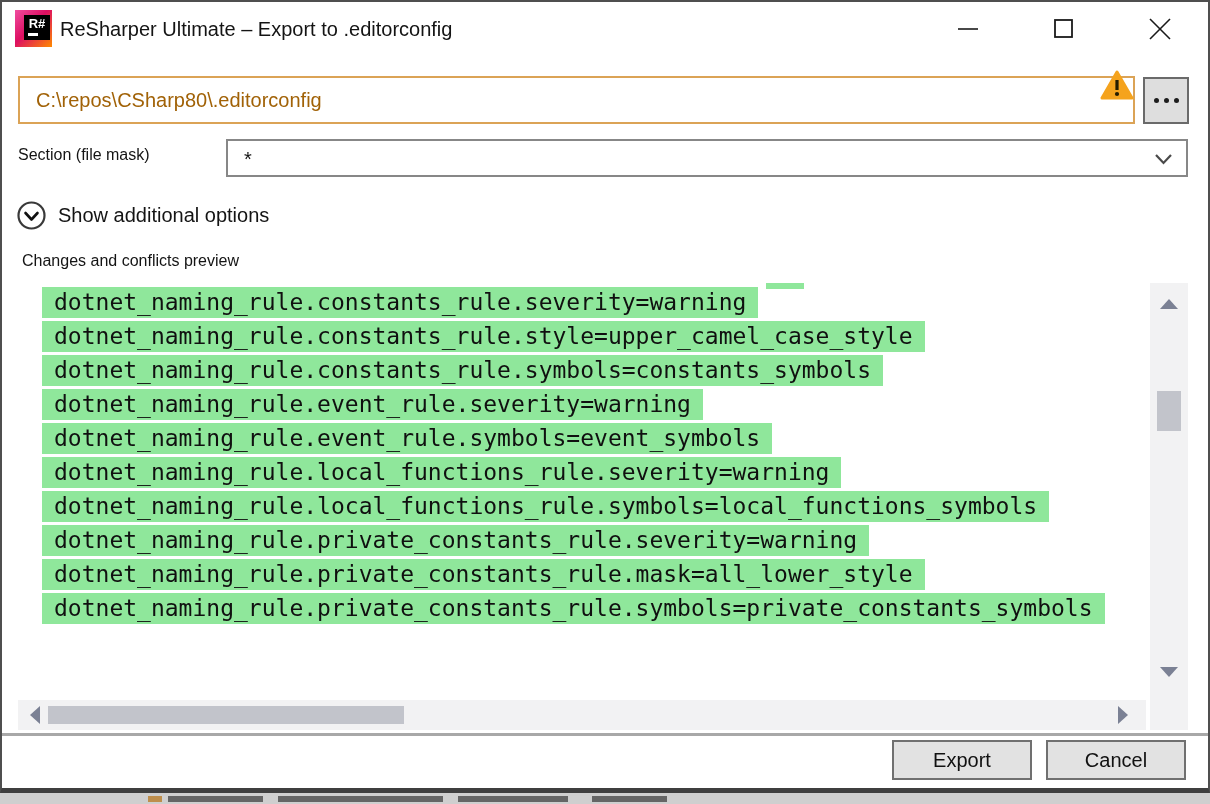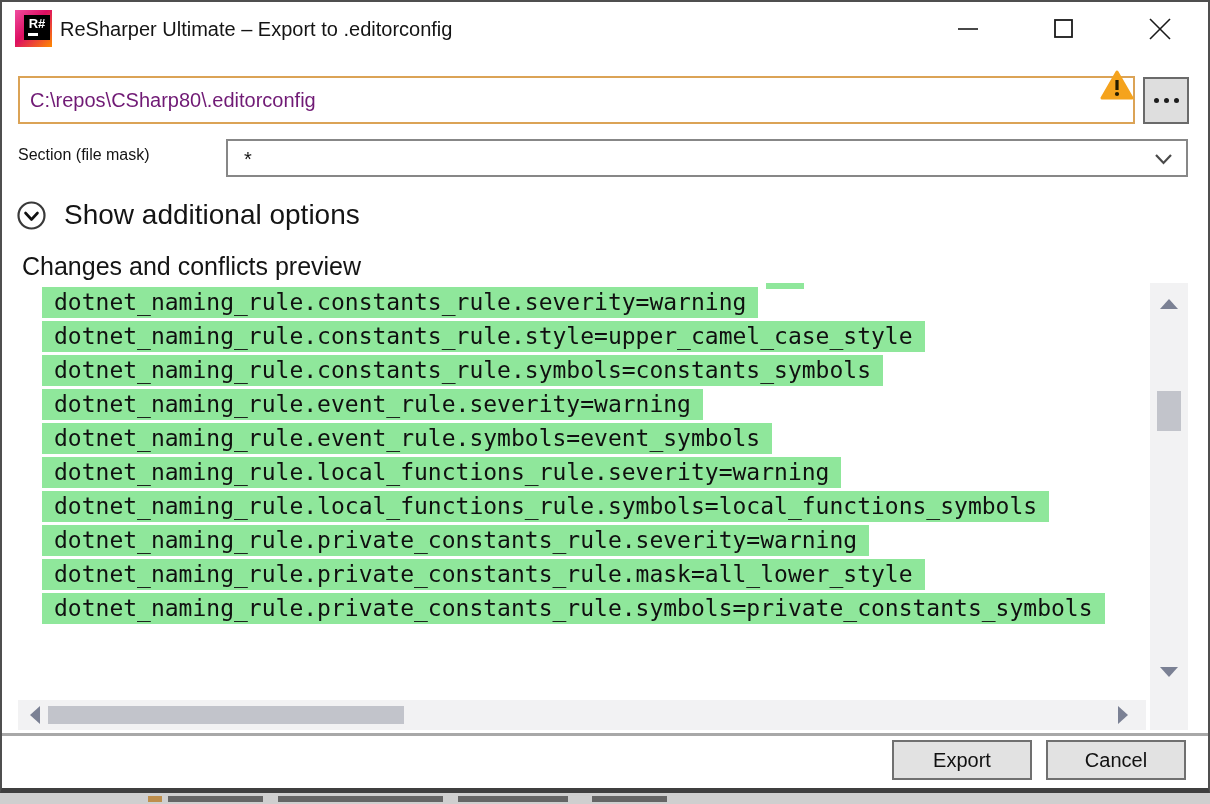--- a/index.html
+++ b/index.html
@@ -16,39 +16,39 @@
   .logo-rs{position:absolute;left:0;top:1px;width:100%;text-align:center;color:#fff;
            font-size:13px;font-weight:bold;letter-spacing:0;}
   .logo-dash{position:absolute;left:4px;bottom:4px;width:10px;height:3px;background:#fff;}
   .title{position:absolute;left:58px;top:16px;font-size:20px;white-space:nowrap;}
   .win-controls{position:absolute;right:0;top:0;height:54px;display:flex;}
   .win-btn{width:96px;height:54px;display:flex;align-items:center;justify-content:center;background:#fff;}
 
   
   .path-input{position:absolute;left:18px;top:76px;width:1117px;height:48px;box-sizing:border-box;
               border:2px solid #dba356;background:#fff;font-family:"Liberation Sans",sans-serif;
-              font-size:20px;color:#701a75;padding:0 0 0 10px;outline:none;}
+              font-size:20px;color:#a16207;padding:0 0 0 16px;outline:none;}
   .warning{position:absolute;left:1100px;top:70px;width:34px;height:31px;}
   .browse-btn{position:absolute;left:1143px;top:77px;width:46px;height:47px;box-sizing:border-box;
               background:#dedede;border:2px solid #6a6a6a;display:flex;align-items:center;
               justify-content:center;gap:5px;cursor:default;}
   .dot{width:5px;height:5px;border-radius:50%;background:#1d1d1d;}
 
   
   .section-label{position:absolute;left:18px;top:146px;font-size:16px;}
   .combo{position:absolute;left:226px;top:139px;width:962px;height:38px;box-sizing:border-box;
          border:2px solid #878787;background:#fff;}
   .combo-value{position:absolute;left:16px;top:3px;font-size:20px;line-height:30px;}
   .combo-chevron{position:absolute;right:14px;top:13px;}
 
   
   .toggle{position:absolute;left:16px;top:199px;height:32px;display:flex;align-items:center;}
-  .toggle-label{font-size:28px;margin-left:17px;}
+  .toggle-label{font-size:20px;margin-left:11px;}
 
-  .preview-label{position:absolute;left:22px;top:252px;font-size:25px;}
+  .preview-label{position:absolute;left:22px;top:252px;font-size:16px;}
 
   
   .preview{position:absolute;left:18px;top:283px;width:1132px;height:414px;overflow:hidden;background:#fff;}
   .sliver{position:absolute;left:748px;top:0;width:38px;height:6px;background:#8fe79b;}
   .lines{position:absolute;left:24px;top:4px;white-space:nowrap;}
   .code-line{height:34px;}
   .hl{display:inline-block;background:#8fe79b;line-height:31px;padding:0 12px;
       font-family:"DejaVu Sans Mono",monospace;font-size:23px;color:#101010;}
 
   

